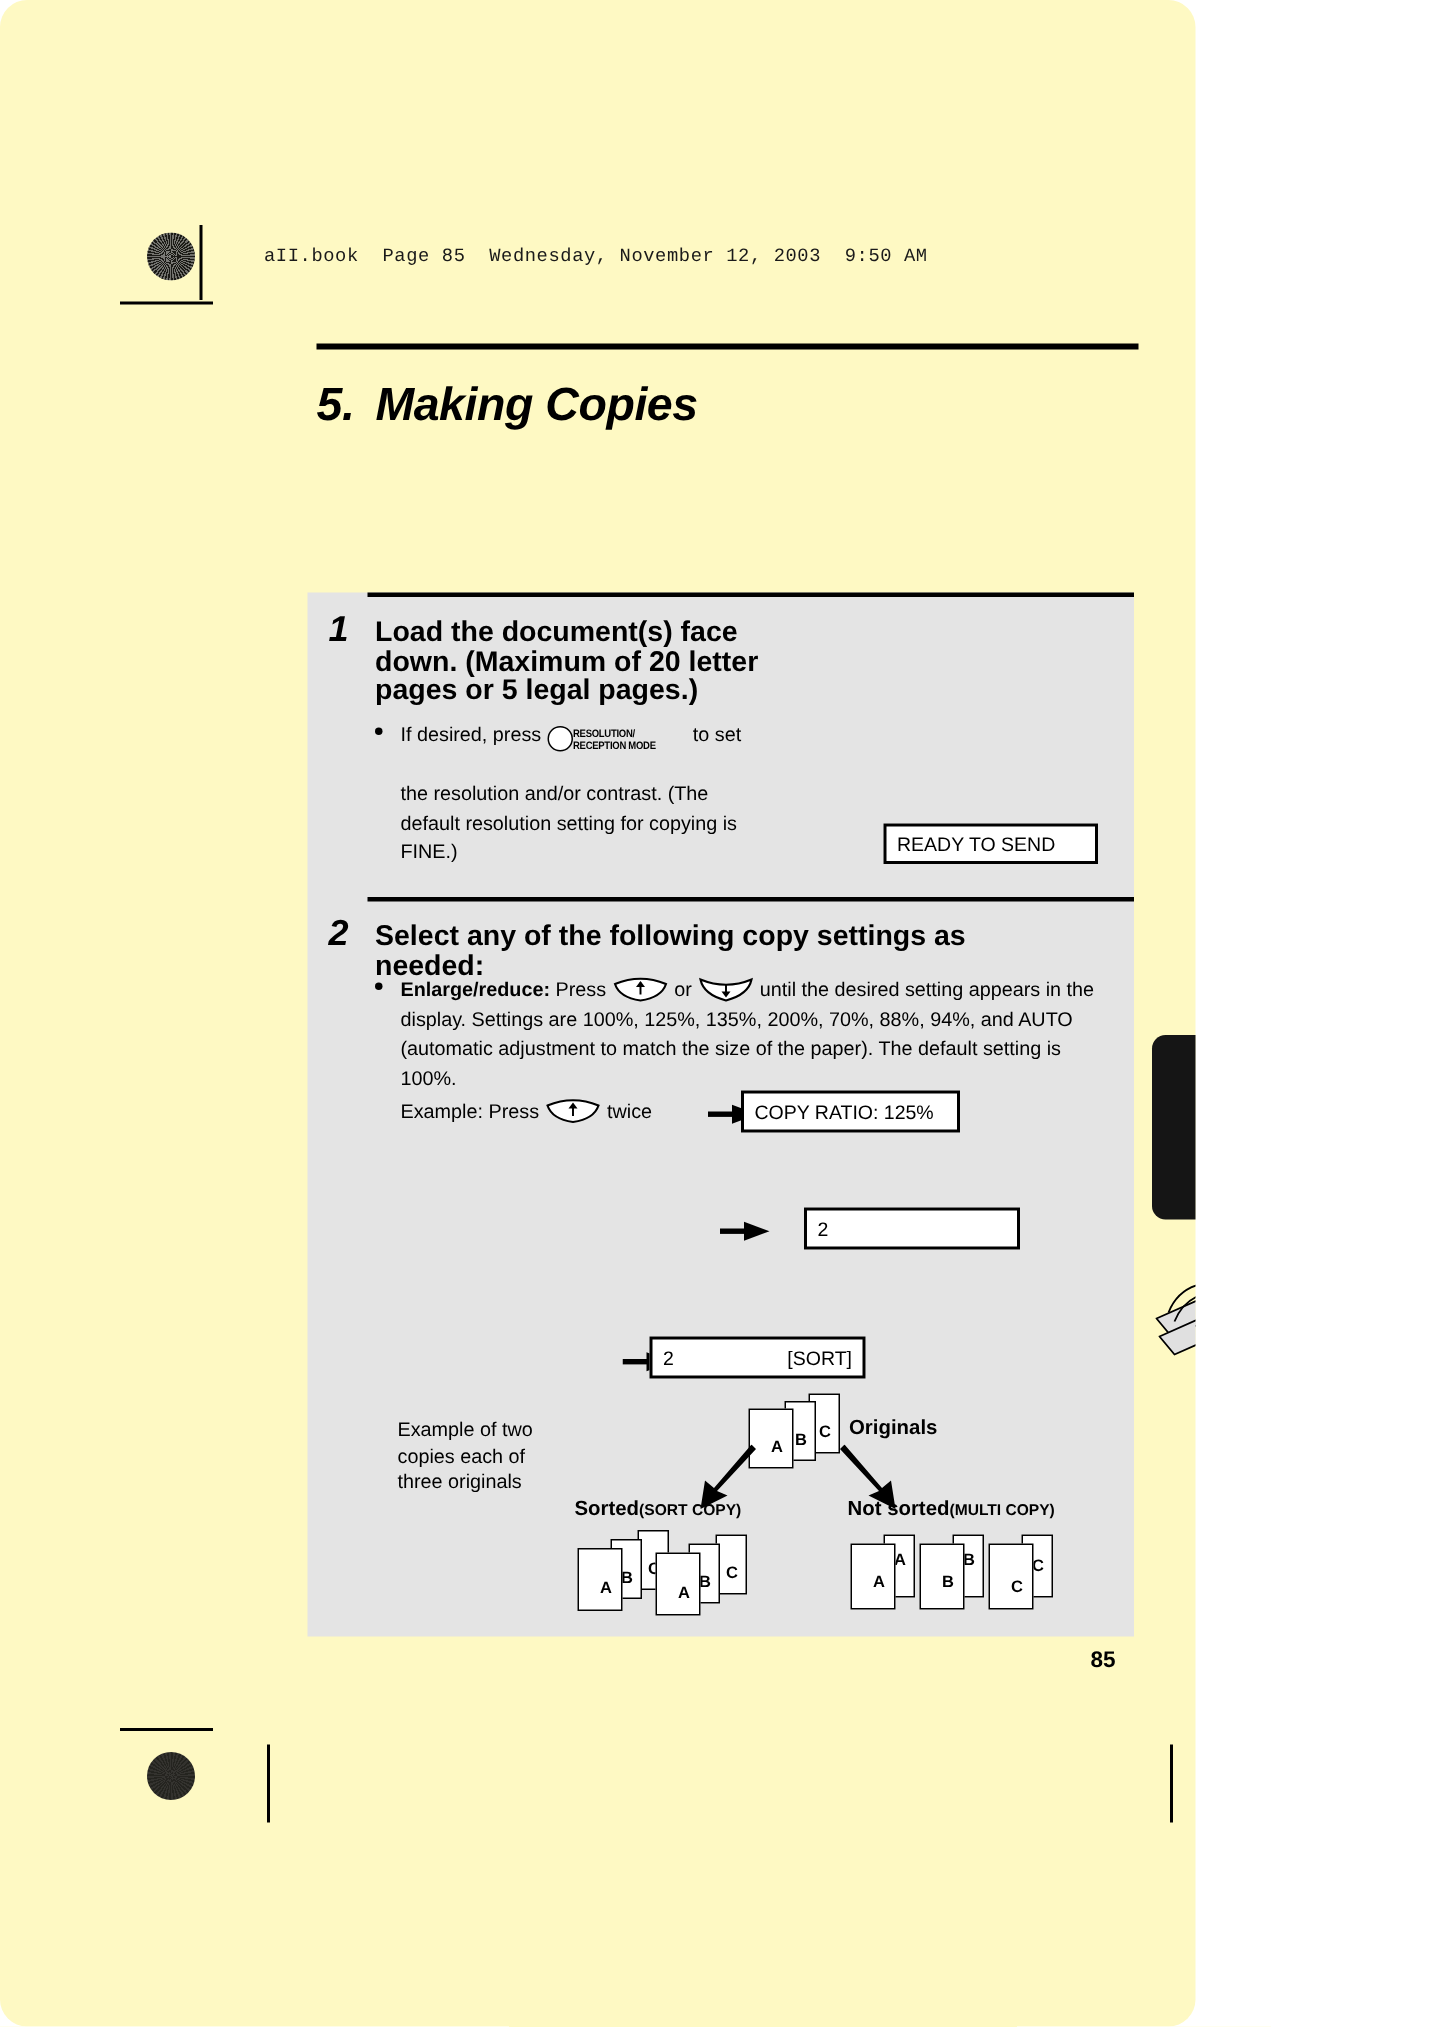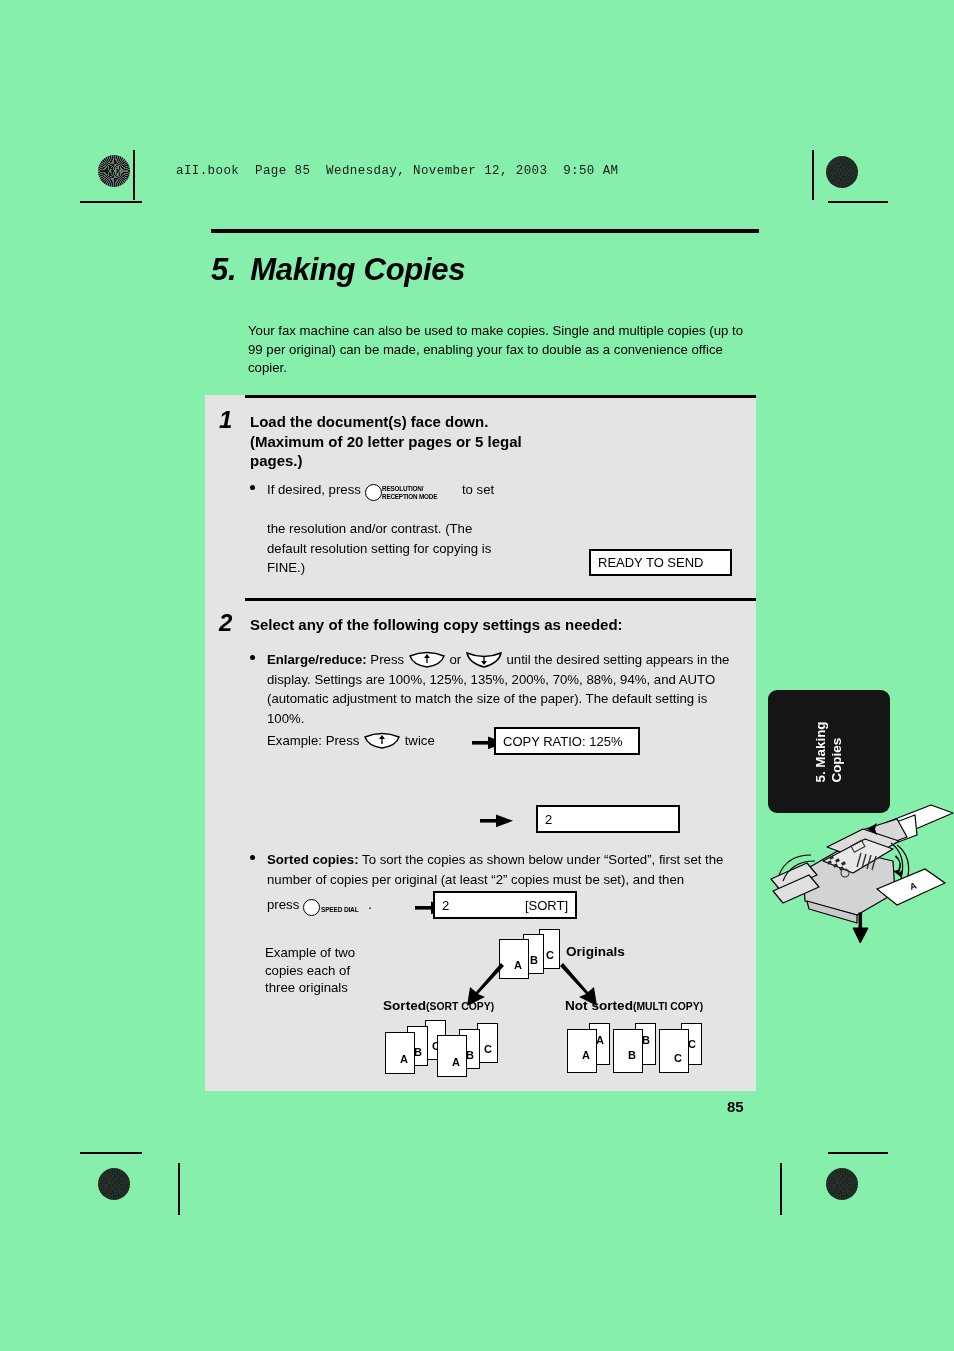--- a/index.html
+++ b/index.html
@@ -6,24 +6,25 @@
     margin: 0;
     padding: 0;
     background: #ffffff;
   }
   body {
     font-family: "Liberation Sans", sans-serif;
     color: #000;
   }
   #page {
     position: relative;
-    width: 954px;
+    width: 797px;
     height: 1351px;
-    background: #86efac;
+    background: #fef9c3;
     overflow: hidden;
+    border-radius: 18px;
   }
 
   
   .crosshair {
     position: absolute;
     width: 46px;
     height: 46px;
   }
   .halftone {
     position: absolute;
@@ -106,21 +107,21 @@
 
   
   .step-num {
     position: absolute;
     font-size: 24px;
     font-weight: bold;
     font-style: italic;
   }
   .step-head {
     position: absolute;
-    font-size: 15px;
+    font-size: 19px;
     font-weight: bold;
     line-height: 19.5px;
   }
 
   .bullet-row {
     position: absolute;
     font-size: 13.2px;
     line-height: 19.5px;
   }
   .bullet-row .dot {
@@ -310,21 +311,20 @@
   <div class="rulemark" style="left:812px; top:150px; width:2px; height:50px;"></div>
   <div class="rulemark" style="left:178px; top:1163px; width:2px; height:52px;"></div>
   <div class="rulemark" style="left:780px; top:1163px; width:2px; height:52px;"></div>
 
   <div class="book-header">aII.book  Page 85  Wednesday, November 12, 2003  9:50 AM</div>
 
   <div class="title-rule"></div>
   <div class="chapter-title">
     <span class="num">5.</span><span>Making Copies</span>
   </div>
-  <div class="intro">Your fax machine can also be used to make copies. Single and multiple copies (up to 99 per original) can be made, enabling your fax to double as a convenience office copier.</div>
 
   <div class="panel">
 
     <div class="panel-rule" style="top:0px;"></div>
 
     <div class="step-num" style="left:14px; top:11px;">1</div>
     <div class="step-head" style="left:45px; top:17px; width:300px;">Load the document(s) face down. (Maximum of 20 letter pages or 5 legal pages.)</div>
 
     <div class="bullet-row" style="left:62px; top:85px; width:275px;">
       <span class="dot"></span>
@@ -442,31 +442,21 @@
 
 
     <svg class="arrow-right" style="left:275px; top:419px;" viewBox="0 0 34 14">
       <rect x="0" y="5" width="20" height="3.6" fill="#000"></rect>
       <path d="M16 0.5 L33 6.8 L16 13.2 Z" fill="#000"></path>
     </svg>
     <div class="lcd" style="left:331px; top:410px; width:144px; height:28px;">
       <span class="pad">2</span>
     </div>
 
-    <div class="bullet-row" style="left:62px; top:455px; width:478px;">
-      <span class="dot"></span>
-      <span class="b">Sorted copies:</span>
-      <span>To sort the copies as shown below under “Sorted”, first set the number of copies per original (at least “2” copies must be set), and then</span>
-    </div>
-
-    <div class="bullet-row" style="left:62px; top:500px; width:230px;">
-      <span>press</span>
-      <span class="key-circle-label"><span class="key-circle"></span><span class="key-caption-one">SPEED DIAL</span></span>
-      <span>.</span>
-    </div>
+
     <svg class="arrow-right" style="left:210px; top:506px;" viewBox="0 0 34 14">
       <rect x="0" y="5" width="20" height="3.6" fill="#000"></rect>
       <path d="M16 0.5 L33 6.8 L16 13.2 Z" fill="#000"></path>
     </svg>
     <div class="lcd" style="left:228px; top:496px; width:144px; height:28px; justify-content:space-between;">
       <span class="pad">2</span>
       <span style="padding-right:7px;">[SORT]</span>
     </div>
 
     <div class="diagram-note" style="left:60px; top:549px; width:110px;">Example of two copies each of three originals</div>

